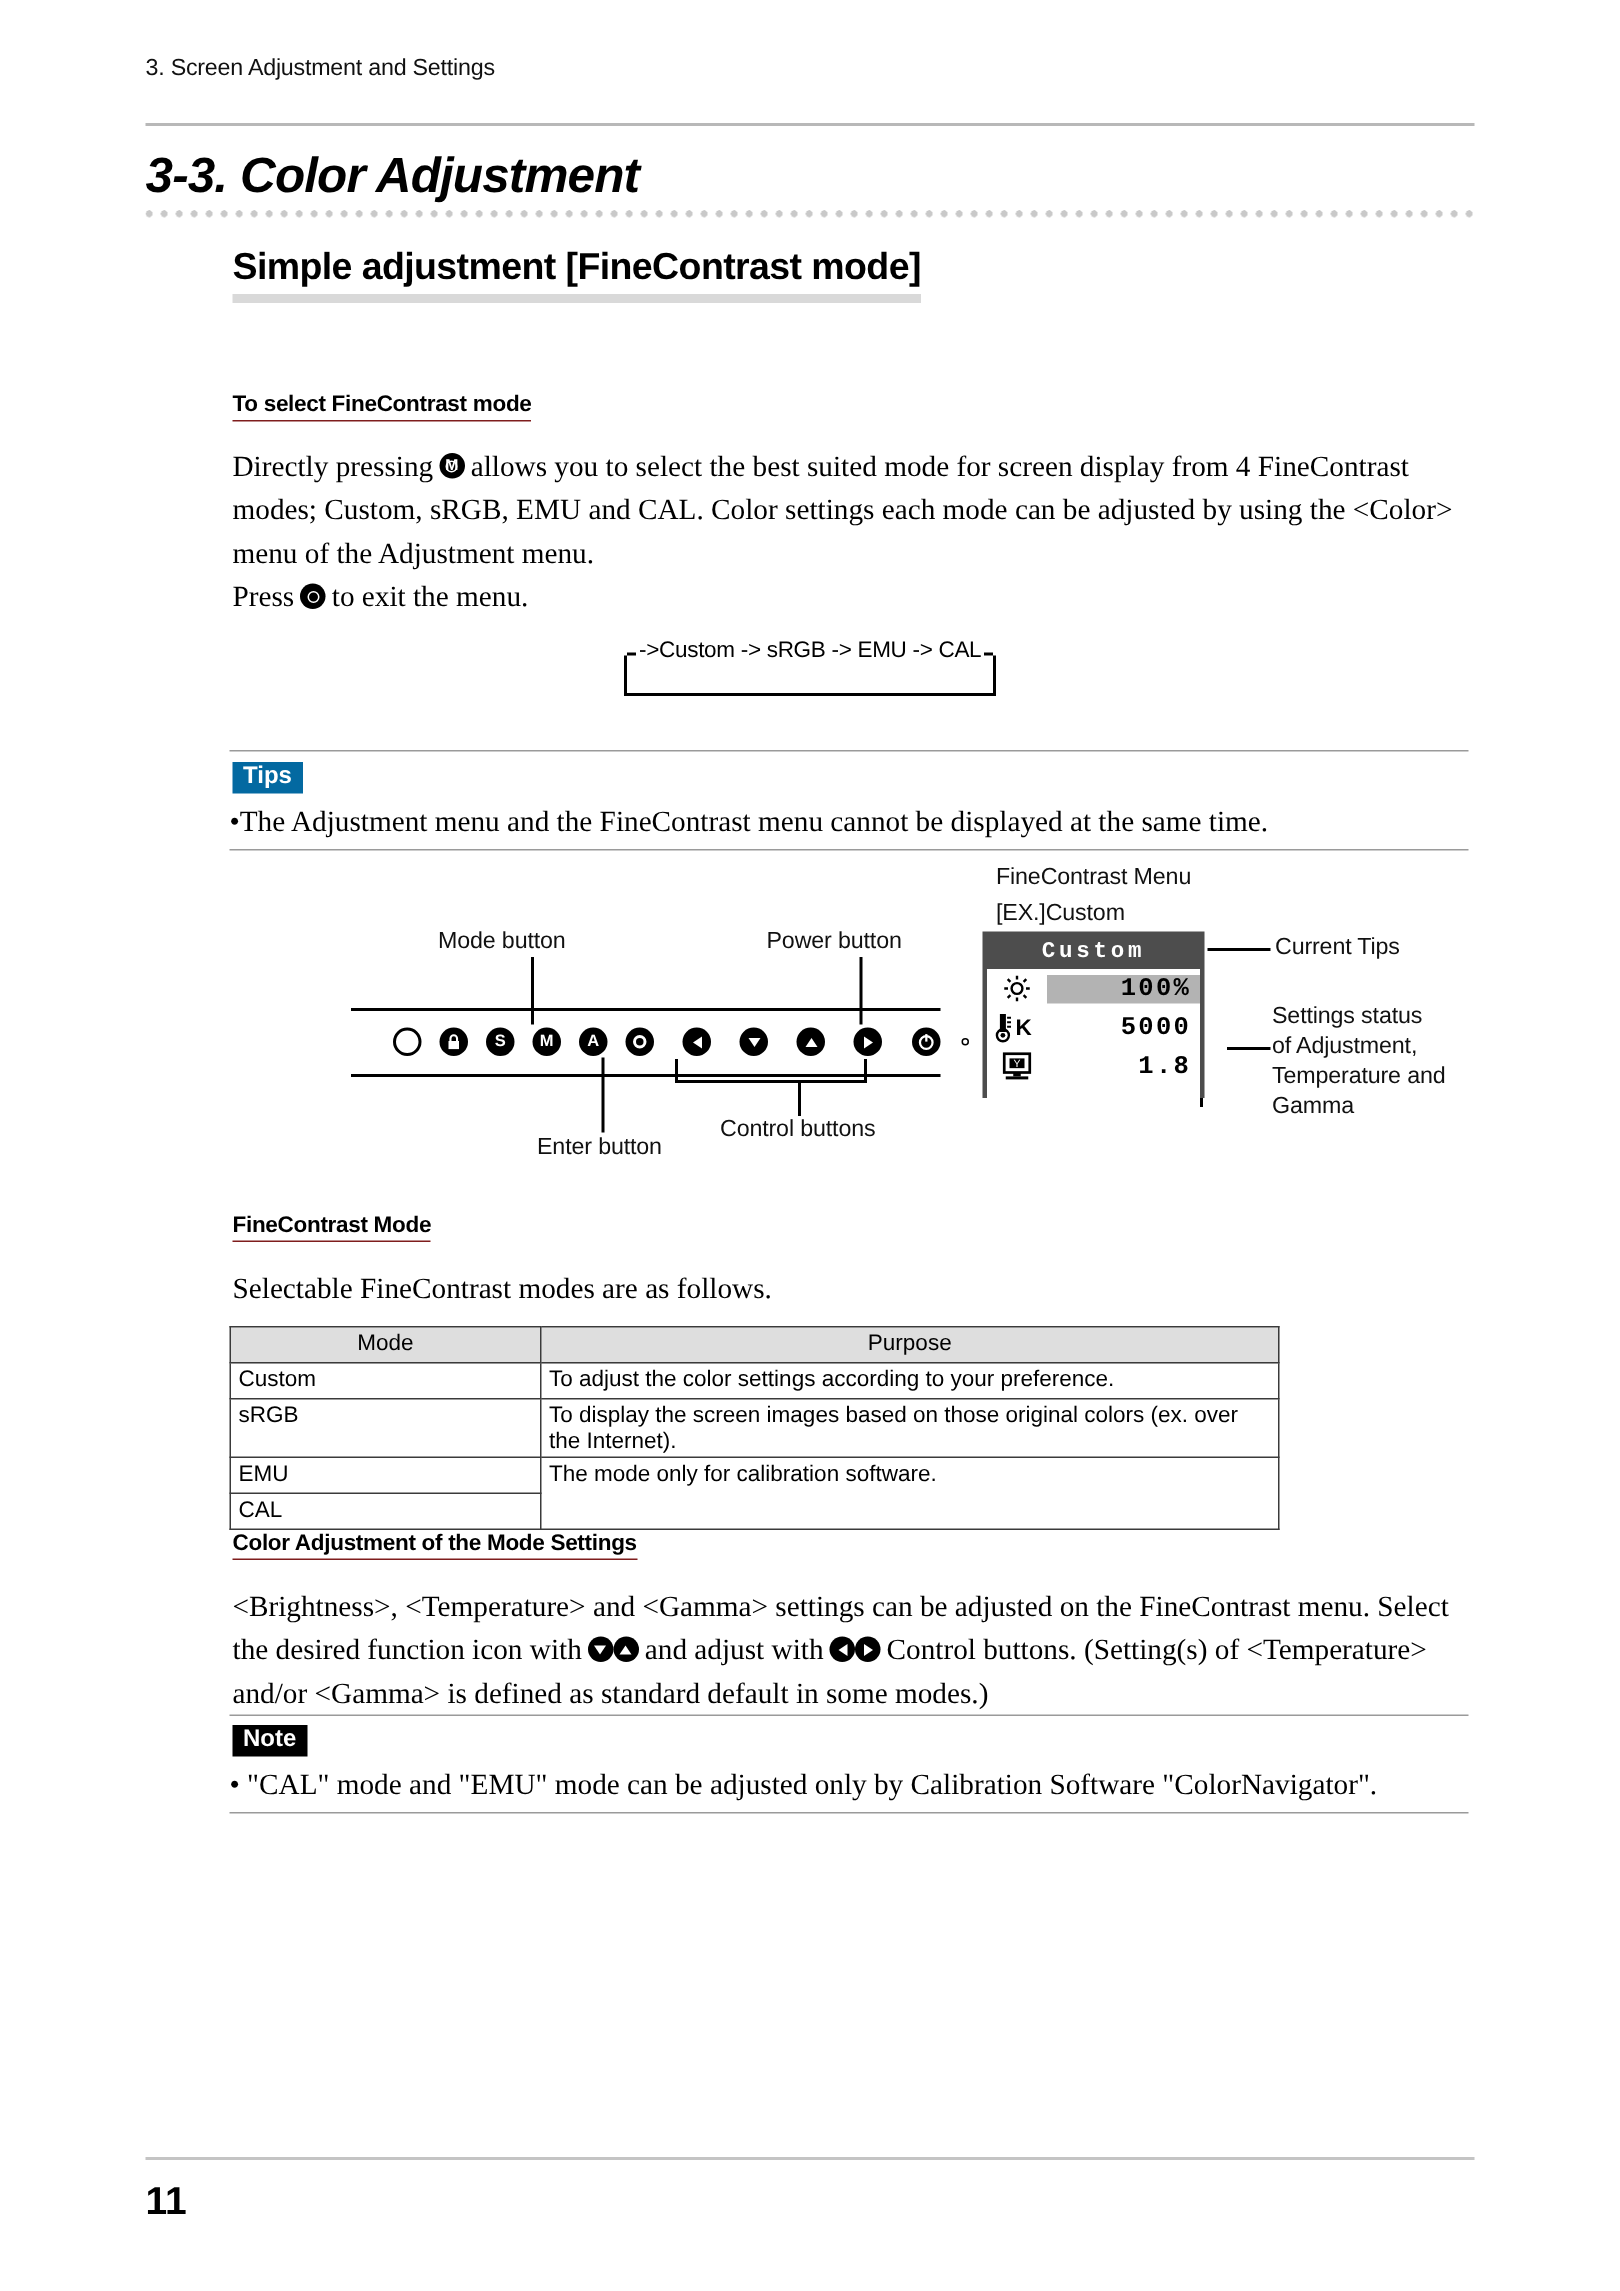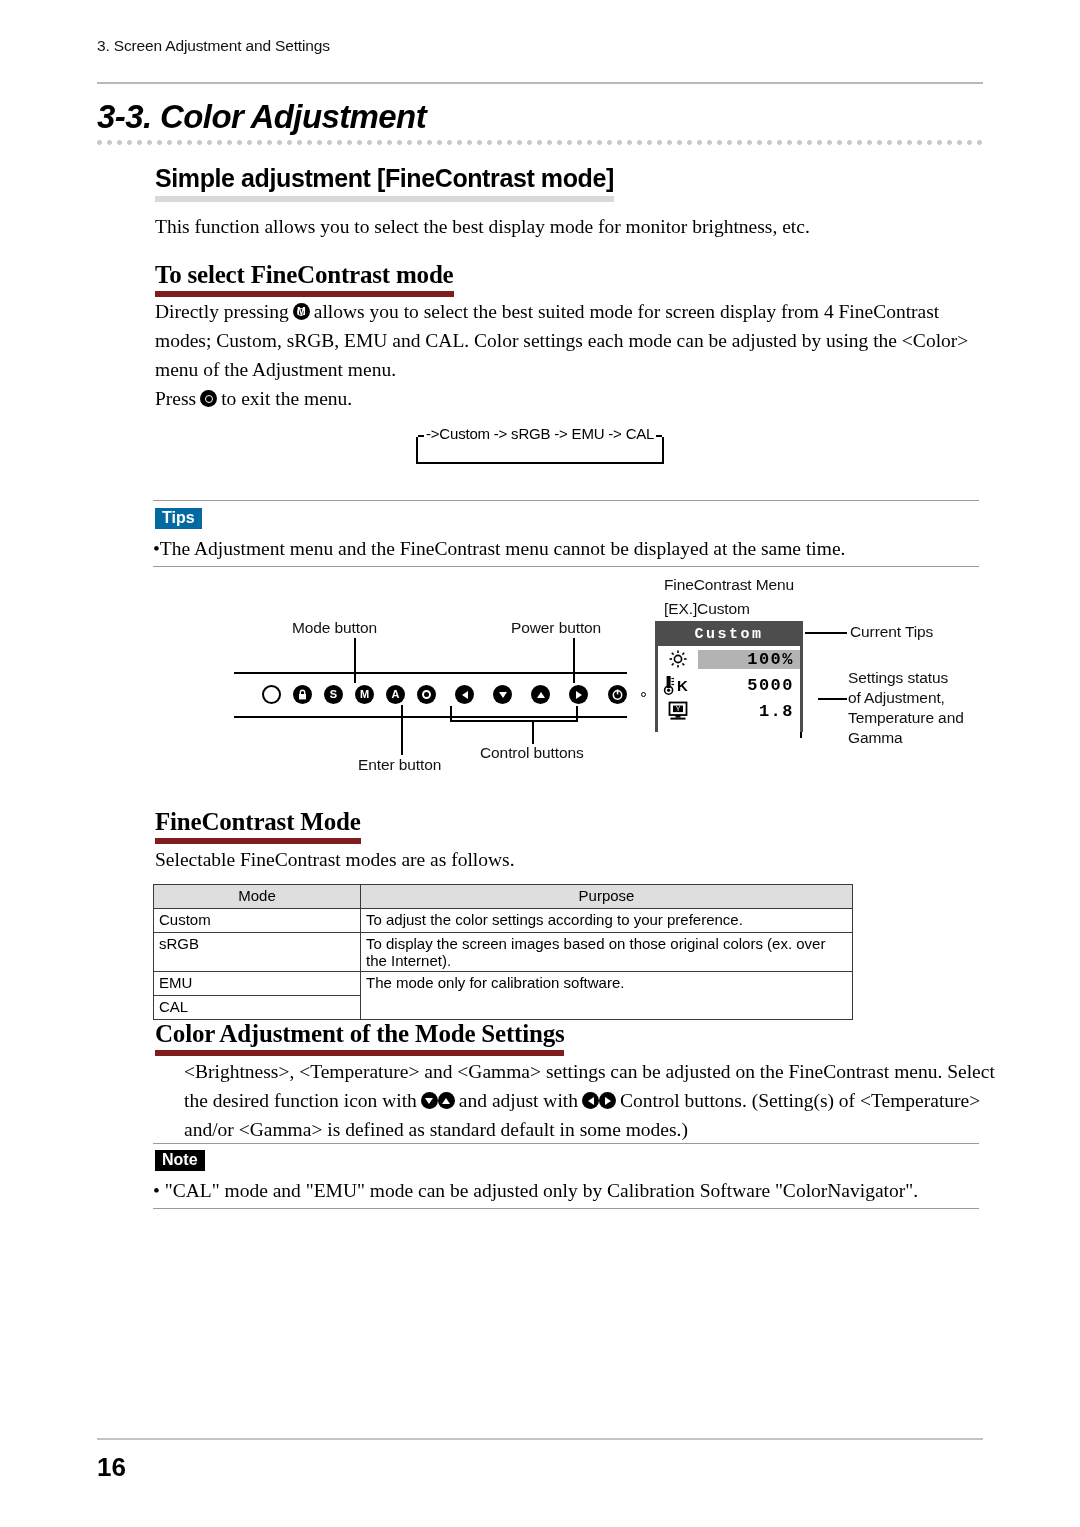--- a/index.html
+++ b/index.html
@@ -71,26 +71,26 @@
     font-weight: bold;
     font-size: 25px;
     letter-spacing: -0.4px;
     padding-bottom: 3px;
     border-bottom: 6px solid #d9d9d9;
     display: inline-block;
     white-space: nowrap;
   }
   .h3 {
     position: absolute;
-    font-family: Liberation Serif, serif;
-    font-weight: bold;
-    font-size: 25px;
+    font-family: Liberation Sans, sans-serif;
+    font-weight: bold;
+    font-size: 15px;
     letter-spacing: -0.2px;
     padding-bottom: 2px;
-    border-bottom: 6px solid #7f1d1d;
+    border-bottom: 1px solid #7f1d1d;
     display: inline-block;
     white-space: nowrap;
   }
 
   
   .body-text {
     position: absolute;
     font-family: "Liberation Serif", serif;
     font-size: 19.5px;
     line-height: 29px;
@@ -371,21 +371,20 @@
 <div class="page">
 
   <div class="running-header">3. Screen Adjustment and Settings</div>
   <div class="header-rule"></div>
 
   <div class="chapter-title">3-3. Color Adjustment</div>
   <div class="dotted-rule"></div>
 
   <div class="h2" style="left:155px; top:164px;">Simple adjustment [FineContrast mode]</div>
 
-  <div class="body-text" style="left:155px; top:212px; width:830px;">This function allows you to select the best display mode for monitor brightness, etc.</div>
 
   <div class="h3" style="left:155px; top:261px;">To select FineContrast mode</div>
 
   <div class="body-text" style="left:155px; top:297px; width:830px;">
     <span>Directly pressing</span><span class="ibtn ring" style="margin:0 4px;"><span style="position:absolute;left:0;top:0;width:100%;height:100%;line-height:17px;">M</span></span><span>allows you to select the best suited mode for screen display from 4 FineContrast</span>
     <span style="display:block;">modes; Custom, sRGB, EMU and CAL. Color settings each mode can be adjusted by using the &lt;Color&gt;</span>
     <span style="display:block;">menu of the Adjustment menu.</span>
     <span style="display:block;">
       <span>Press</span><span class="ibtn ring" style="margin:0 4px;"></span><span>to exit the menu.</span>
     </span>
@@ -548,29 +547,29 @@
         <td rowspan="2" class="tall">The mode only for calibration software.</td>
       </tr>
       <tr>
         <td class="mode-col">CAL</td>
       </tr>
     </tbody>
   </table>
 
   <div class="h3" style="left:155px; top:1020px;">Color Adjustment of the Mode Settings</div>
 
-  <div class="body-text" style="left:155px; top:1057px; width:832px;margin-left:29px;">
+  <div class="body-text" style="left:155px; top:1057px; width:832px;">
     <span style="display:block;">&lt;Brightness&gt;, &lt;Temperature&gt; and &lt;Gamma&gt; settings can be adjusted on the FineContrast menu. Select</span>
     <span style="display:block;">
       <span>the desired function icon with</span><span class="ibtn" style="margin-left:4px;"><span class="tri tri-d"></span></span><span class="ibtn" style="margin-right:4px;"><span class="tri tri-u"></span></span><span>and adjust with</span><span class="ibtn" style="margin-left:4px;"><span class="tri tri-l"></span></span><span class="ibtn" style="margin-right:4px;"><span class="tri tri-r"></span></span><span>Control buttons. (Setting(s) of &lt;Temperature&gt;</span>
     </span>
     <span style="display:block;">and/or &lt;Gamma&gt; is defined as standard default in some modes.)</span>
   </div>
 
   <div class="hr-thin" style="left:153px; top:1143px; width:826px;"></div>
   <div class="badge note" style="left:155px; top:1150px;">Note</div>
   <div class="callout-text" style="left:153px; top:1177px; width:832px;">• "CAL" mode and "EMU" mode can be adjusted only by Calibration Software "ColorNavigator".</div>
   <div class="hr-thin" style="left:153px; top:1208px; width:826px;"></div>
 
   <div class="footer-rule"></div>
-  <div class="page-number">16</div>
+  <div class="page-number">11</div>
 
 </div>
 
 </body></html>

